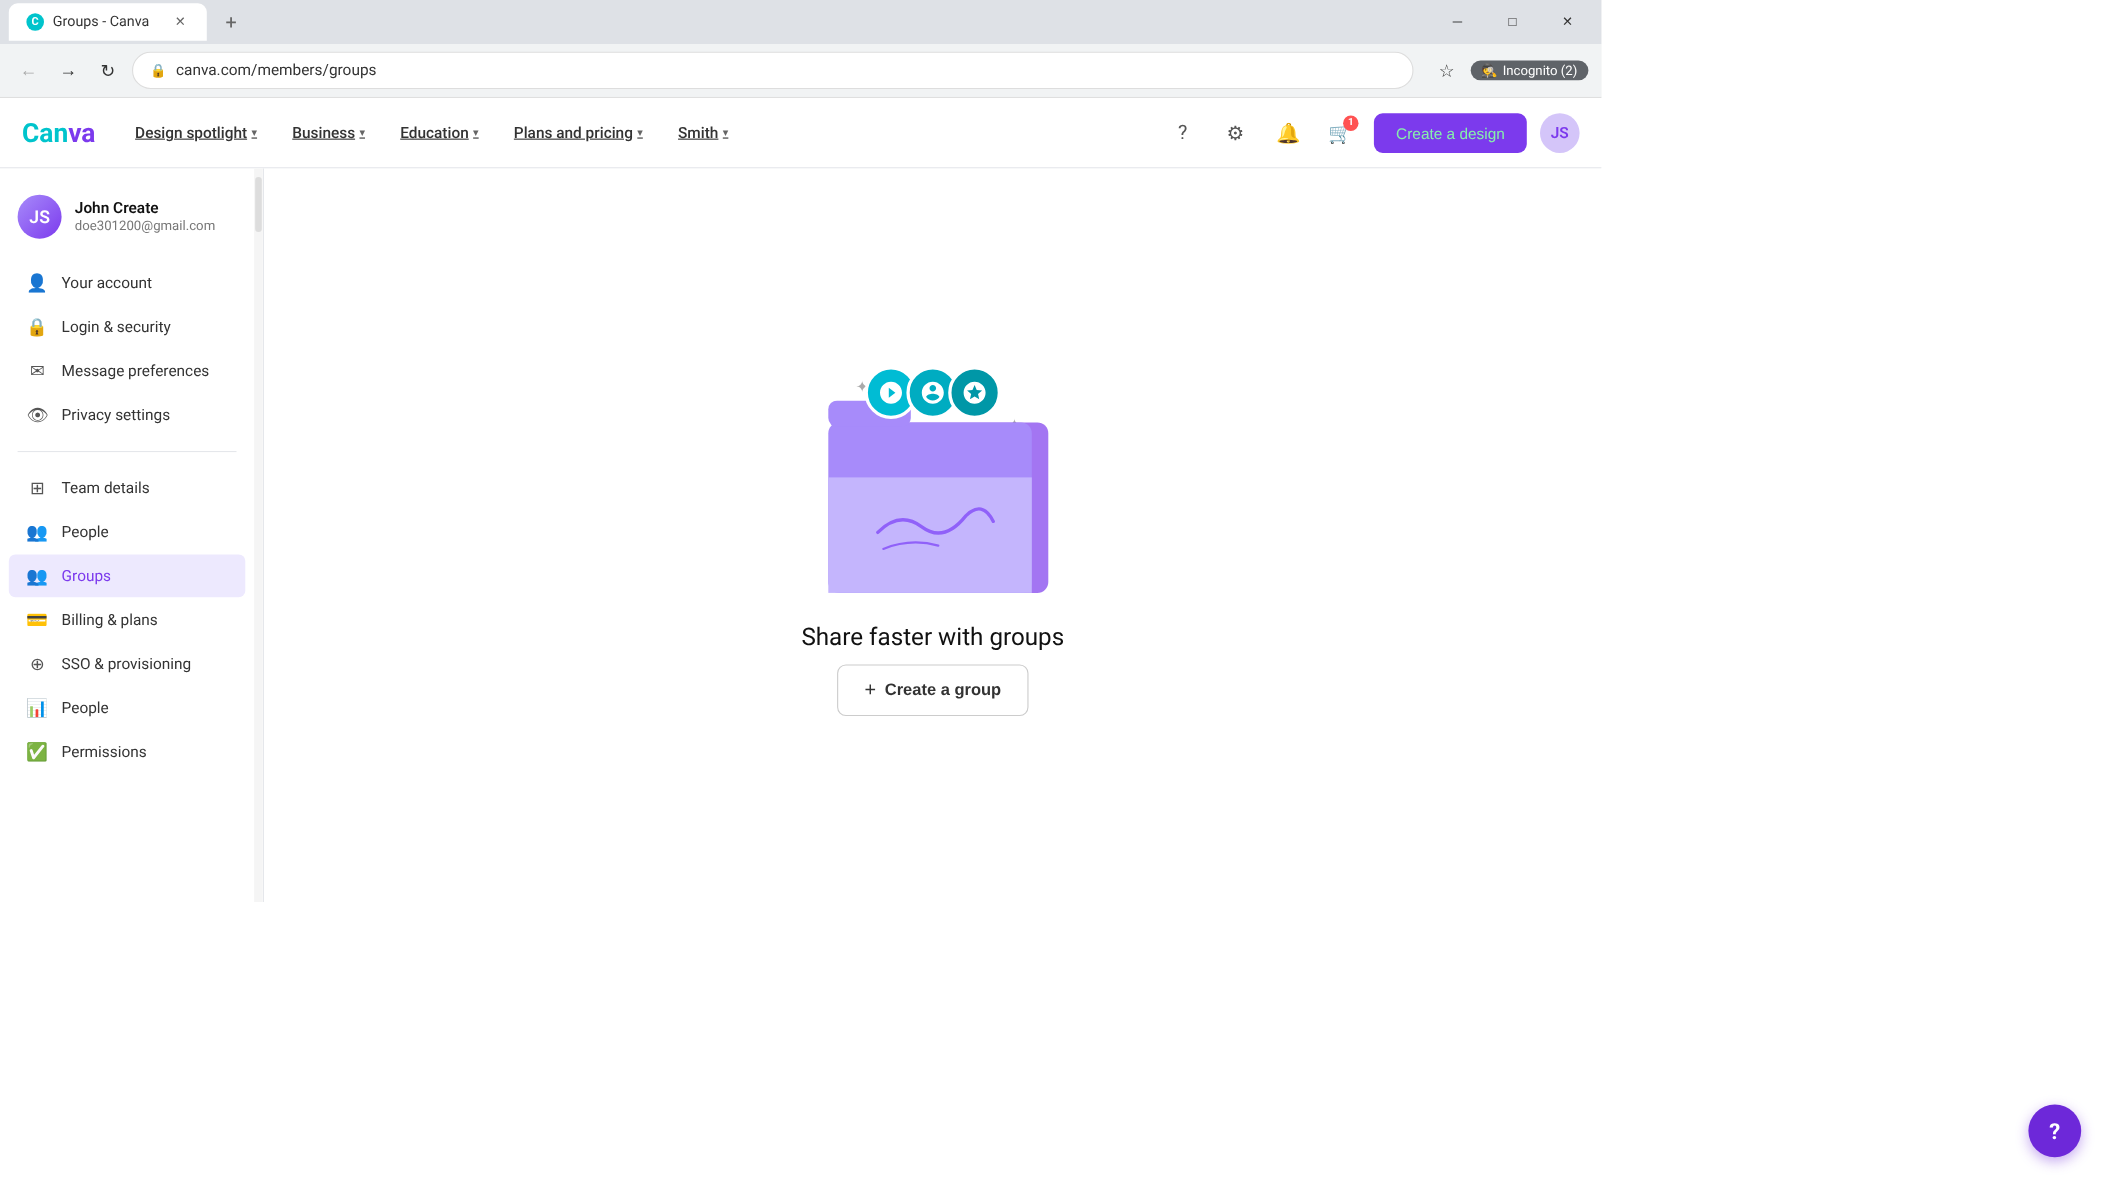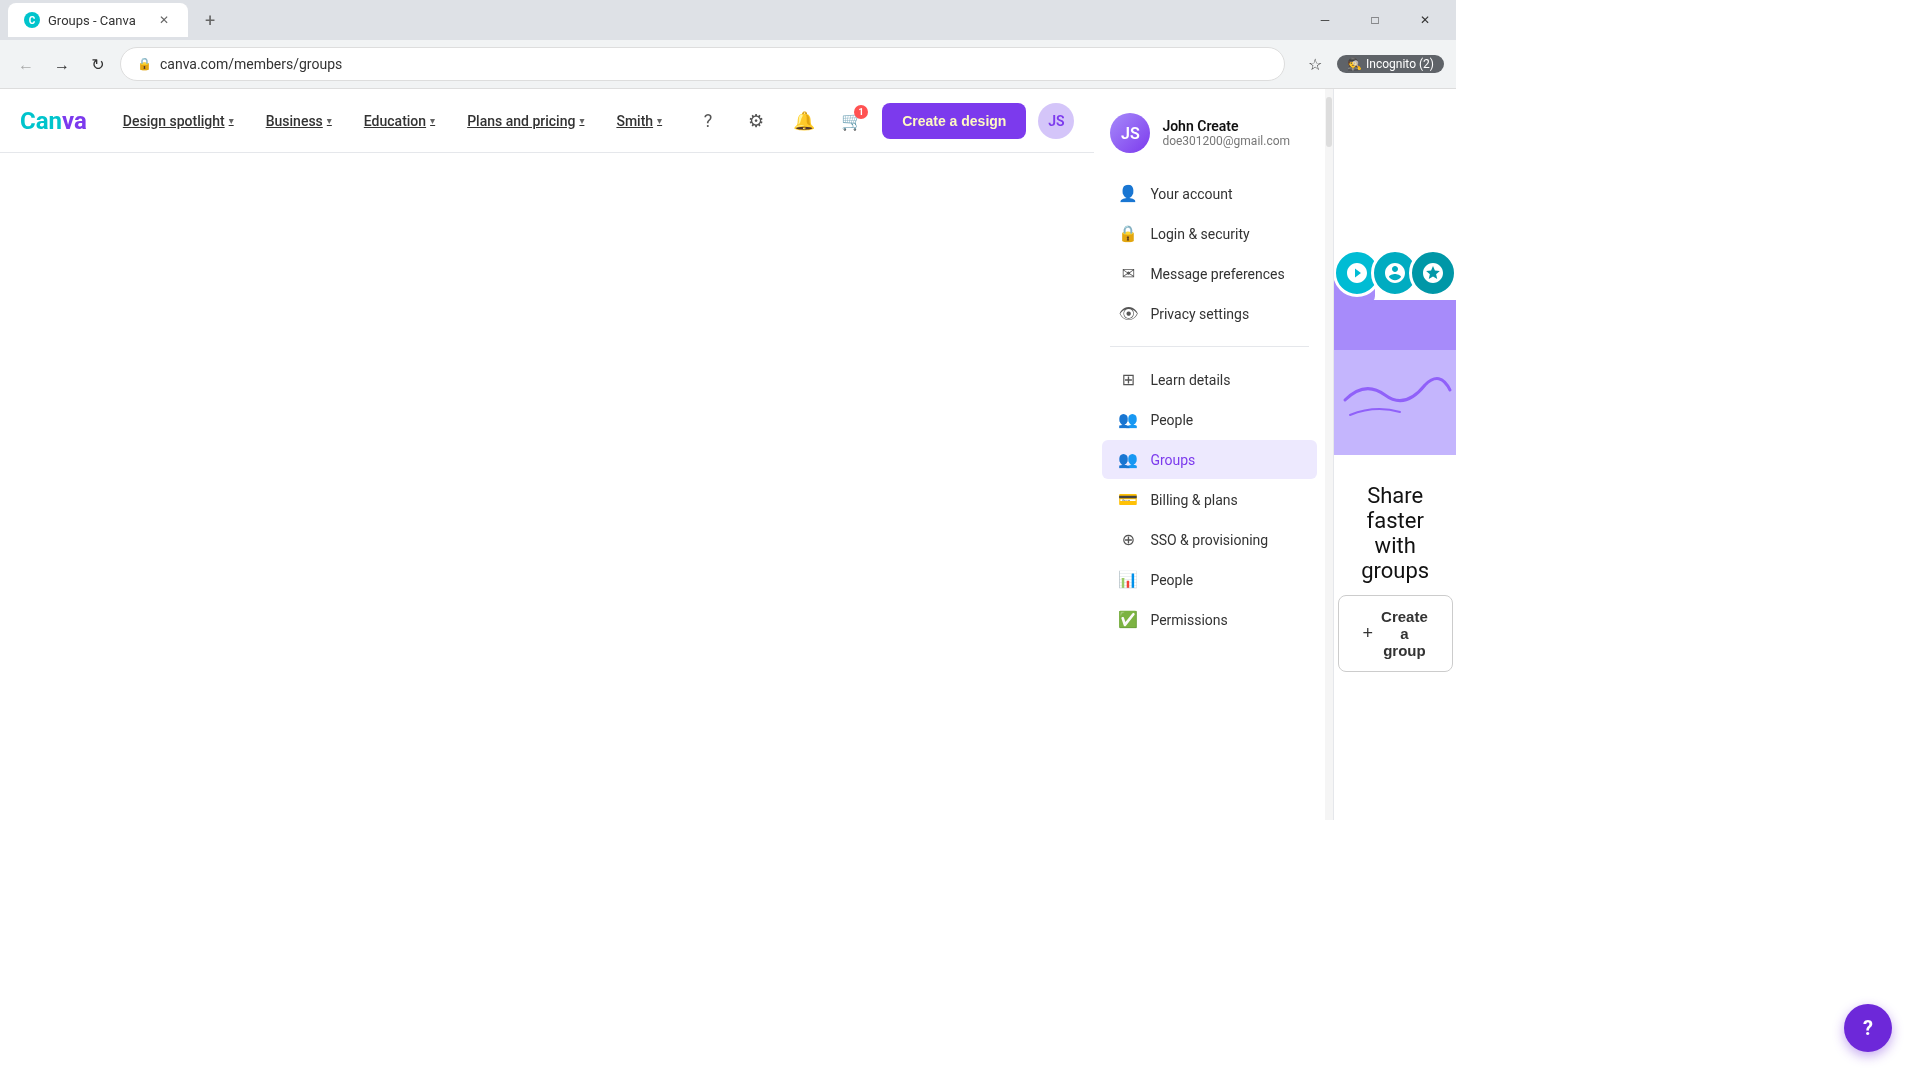--- a/index.html
+++ b/index.html
@@ -18,34 +18,34 @@
     .address-bar { flex: 1; background: #fff; border: 1px solid #ddd; border-radius: 20px; height: 34px; display: flex; align-items: center; padding: 0 16px; font-size: 14px; color: #333; gap: 8px; }
     .address-bar-url { flex: 1; color: #333; font-size: 14px; }
     .address-bar-lock { color: #333; font-size: 12px; }
     .browser-actions { display: flex; gap: 8px; align-items: center; margin-left: 8px; }
     .browser-action-btn { width: 28px; height: 28px; border-radius: 50%; display: flex; align-items: center; justify-content: center; font-size: 16px; color: #333; cursor: pointer; }
     .incognito-badge { background: #5f6368; color: white; border-radius: 12px; padding: 2px 10px; font-size: 12px; display: flex; align-items: center; gap: 4px; }
     .window-controls { display: flex; gap: 4px; margin-left: auto; }
     .win-btn { width: 46px; height: 40px; display: flex; align-items: center; justify-content: center; font-size: 12px; color: #333; cursor: pointer; }
 
     
-    .app { display: flex; flex-direction: row; height: calc(820px - 88px); }
+    .app { display: flex; flex-direction: column; height: calc(820px - 88px); }
 
     
     .top-nav { display: flex; align-items: center; height: 64px; border-bottom: 1px solid #e5e7eb; padding: 0 20px; gap: 8px; flex-shrink: 0; }
     .logo { margin-right: 16px; }
     .logo-text { font-size: 24px; font-weight: 700; color: #7c3aed; }
     .logo-text span { color: #00c4cc; }
     .nav-item { display: flex; align-items: center; gap: 4px; padding: 8px 12px; border-radius: 6px; font-size: 14px; color: #333; cursor: pointer; font-weight: 500; text-decoration: underline; }
     .nav-chevron { font-size: 10px; color: #666; }
     .nav-spacer { flex: 1; }
     .nav-actions { display: flex; align-items: center; gap: 12px; }
     .nav-icon-btn { width: 36px; height: 36px; border-radius: 50%; display: flex; align-items: center; justify-content: center; font-size: 18px; color: #555; cursor: pointer; position: relative; }
     .cart-badge { position: absolute; top: 2px; right: 2px; background: #ff5252; color: white; border-radius: 50%; width: 14px; height: 14px; font-size: 9px; display: flex; align-items: center; justify-content: center; font-weight: bold; }
-    .create-design-btn { background: #7c3aed; color: #fef9c3; border: none; border-radius: 8px; padding: 10px 20px; font-size: 14px; font-weight: 700; cursor: pointer; white-space: nowrap; }
+    .create-design-btn { background: #7c3aed; color: #86efac; border: none; border-radius: 8px; padding: 10px 20px; font-size: 14px; font-weight: 400; cursor: pointer; white-space: nowrap; }
     .avatar { width: 36px; height: 36px; border-radius: 50%; background: #d4c5f9; display: flex; align-items: center; justify-content: center; font-size: 14px; font-weight: 600; color: #7c3aed; cursor: pointer; overflow: hidden; }
 
     
     .main-content { display: flex; flex: 1; overflow: hidden; }
 
     .sidebar-user { display: flex; align-items: center; gap: 12px; padding: 8px 16px 16px; }
     .user-avatar { width: 40px; height: 40px; border-radius: 50%; background: linear-gradient(135deg, #a78bfa, #7c3aed); display: flex; align-items: center; justify-content: center; font-size: 16px; color: white; font-weight: 600; flex-shrink: 0; }
     .user-info { flex: 1; min-width: 0; }
     .user-name { font-size: 14px; font-weight: 600; color: #111; }
     .user-email { font-size: 12px; color: #777; overflow: hidden; text-overflow: ellipsis; white-space: nowrap; }
@@ -206,21 +206,21 @@
             <span>Privacy settings</span>
           </div>
         </div>
 
         <div class="sidebar-divider"></div>
 
 
         <div class="sidebar-section">
           <div class="sidebar-item">
             <span class="sidebar-icon">⊞</span>
-            <span>Learn details</span>
+            <span>Team details</span>
           </div>
           <div class="sidebar-item">
             <span class="sidebar-icon">👥</span>
             <span>People</span>
           </div>
           <div class="sidebar-item active">
             <span class="sidebar-icon">👥</span>
             <span>Groups</span>
           </div>
           <div class="sidebar-item">

